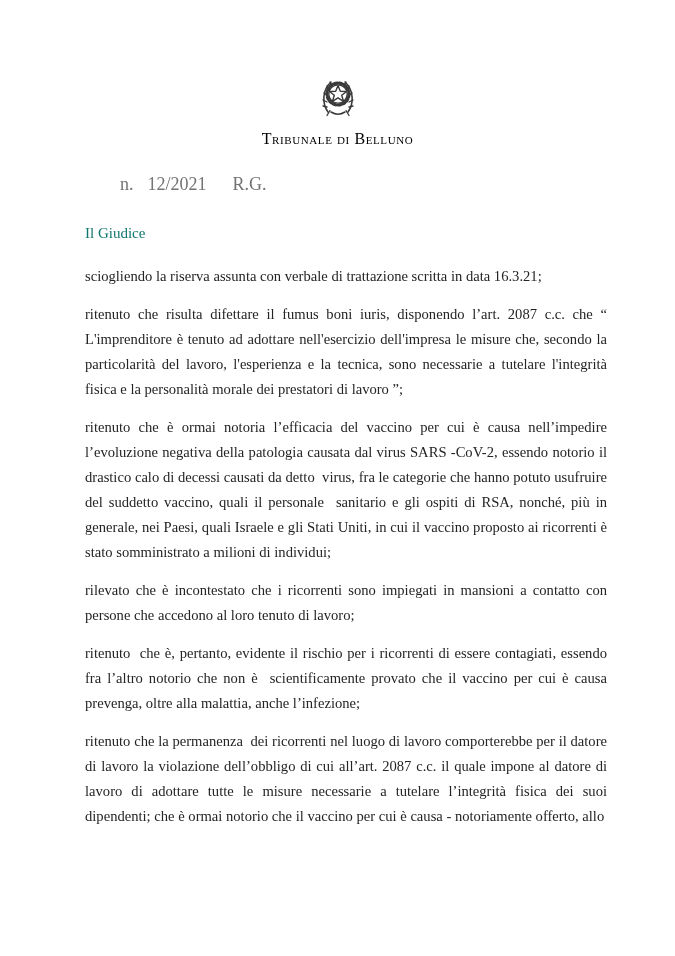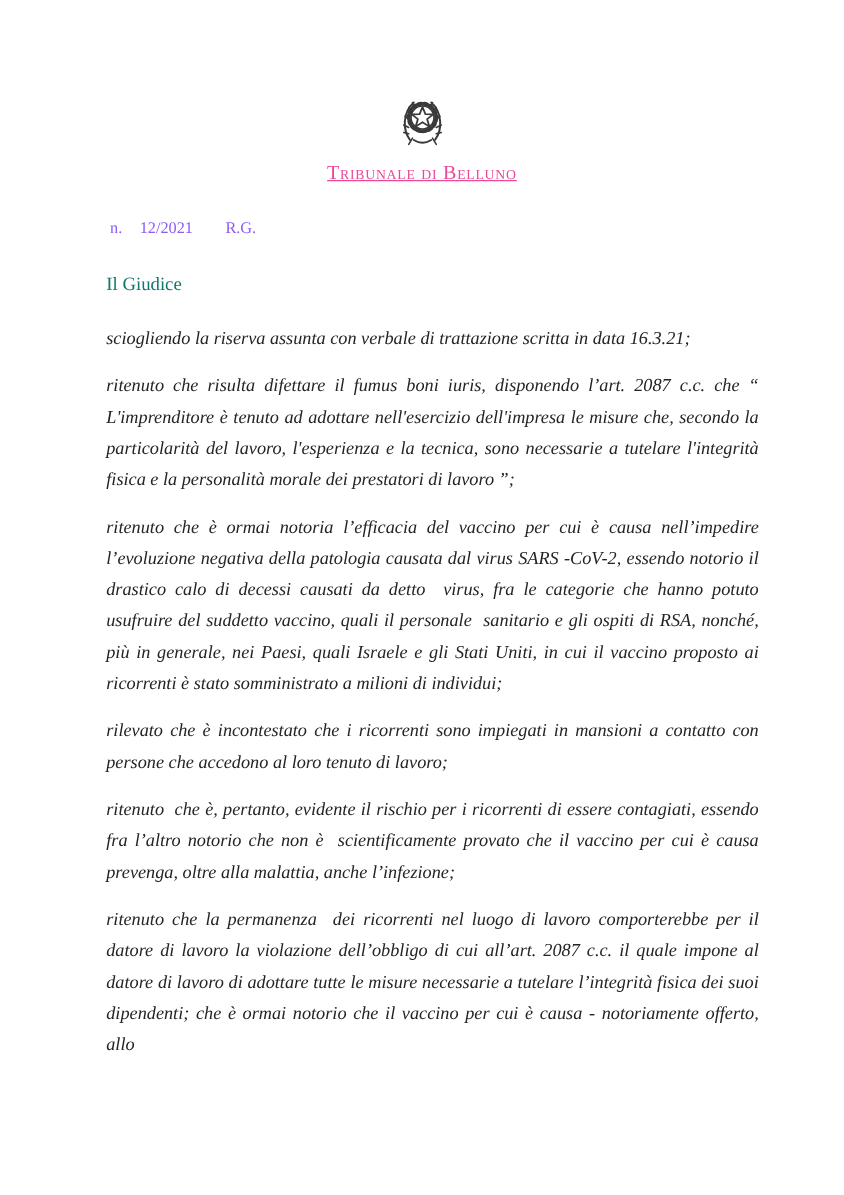--- a/index.html
+++ b/index.html
@@ -23,38 +23,36 @@
   .emblem {
     width: 40px;
     height: 48px;
   }
   .court-name {
     text-align: center;
     font-variant: small-caps;
     font-size: 16px;
     letter-spacing: 0.6px;
     margin-top: 8px;
-    color: #ec4899;
-    text-decoration: underline;
+    color: #000000;
   }
   .case-line {
-    margin: 26px 0 0 88px;
-    font-size: 13px;
-    color: #8b5cf6;
+    margin: 26px 0 0 120px;
+    font-size: 18px;
+    color: #737373;
   }
   .case-line .case-prefix { margin-right: 14px; }
   .case-line .case-number { margin-right: 26px; }
   .judge-line {
     margin: 30px 0 0 85px;
     font-size: 15px;
     color: #0f766e;
   }
   .content {
     margin: 22px 68px 0 85px;
-    font-style: italic;
   }
   .content p {
     font-size: 14.6px;
     line-height: 25px;
     text-align: justify;
     margin-bottom: 13px;
     color: #242424;
     white-space: pre-wrap;
   }
 </style>

